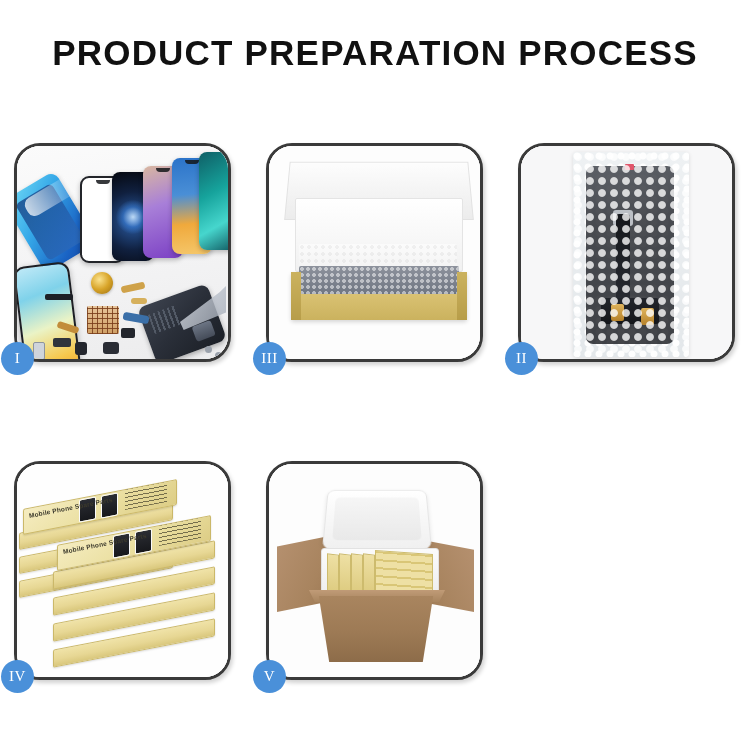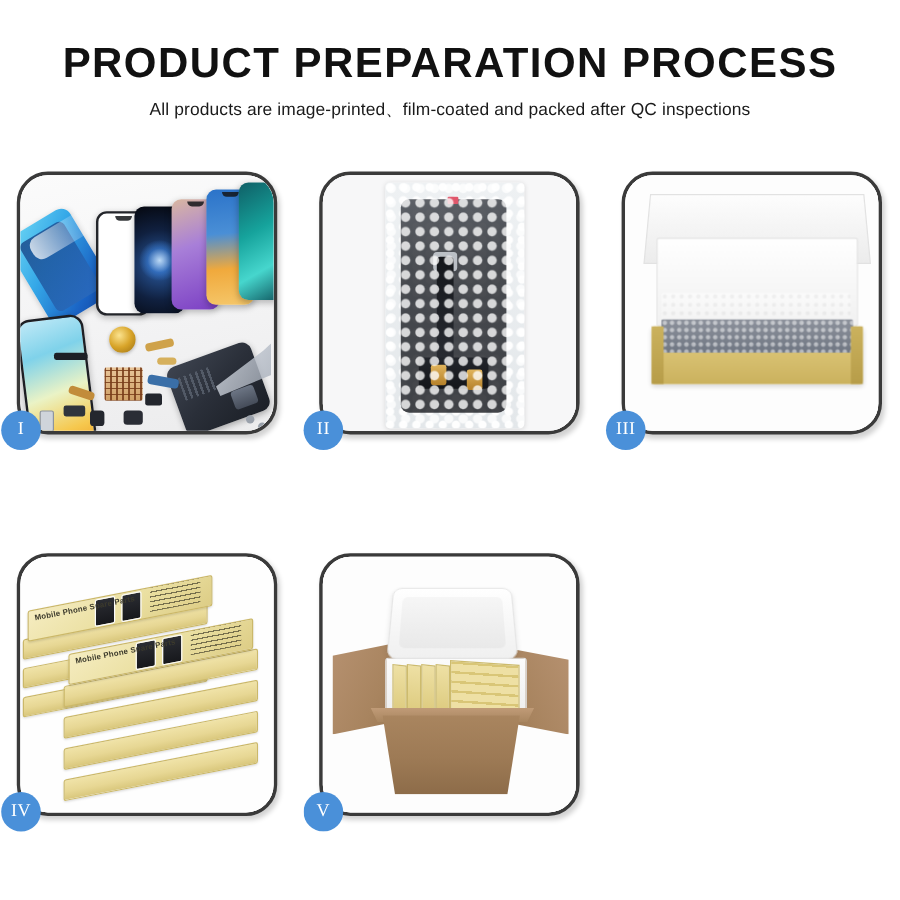--- a/index.html
+++ b/index.html
@@ -481,21 +481,20 @@
   .p6 .tab-a { left: 58px; top: 96px; width: 14px; height: 18px; }
   .p6 .tab-b { left: 60px; top: 166px; width: 14px; height: 16px; }
 </style>
 </head>
 <body>
 
 <div class="page">
 
   <div class="header">
     <div class="title">PRODUCT PREPARATION PROCESS</div>
-    <div class="subtitle">All products are image-printed、film-coated and packed after QC inspections</div>
   </div>
 
   <div class="grid">
 
     <div class="panel p1">
       <div class="panel-inner">
         <div class="stage">
           <div class="p1-bg"></div>
           <div class="film"></div>
           <div class="film-hi"></div>
@@ -525,53 +524,53 @@
           <div class="pt f8"></div>
           <div class="pt f9"></div>
           <div class="pt f10"></div>
           <div class="pt f11"></div>
           <div class="tweezer"></div>
         </div>
       </div>
       <div class="badge">I</div>
     </div>
 
+    <div class="panel p3">
+      <div class="panel-inner">
+        <div class="stage">
+          <div class="p3-bg"></div>
+          <div class="lid-back"></div>
+          <div class="lid-front"></div>
+          <div class="foam-white"></div>
+          <div class="tray"></div>
+          <div class="tray-inner"></div>
+          <div class="tray-lipL"></div>
+          <div class="tray-lipR"></div>
+        </div>
+      </div>
+      <div class="badge">III</div>
+    </div>
+
     <div class="panel p2">
       <div class="panel-inner">
         <div class="stage">
           <div class="p2-bg"></div>
           <div class="wrap">
             <div class="screen"></div>
             <div class="redmark"></div>
             <div class="connector"></div>
             <div class="flexcable"></div>
             <div class="chipstrip"></div>
             <div class="goldtab a"></div>
             <div class="goldtab b"></div>
             <div class="bubbles"></div>
           </div>
         </div>
       </div>
       <div class="badge">II</div>
-    </div>
-
-    <div class="panel p3">
-      <div class="panel-inner">
-        <div class="stage">
-          <div class="p3-bg"></div>
-          <div class="lid-back"></div>
-          <div class="lid-front"></div>
-          <div class="foam-white"></div>
-          <div class="tray"></div>
-          <div class="tray-inner"></div>
-          <div class="tray-lipL"></div>
-          <div class="tray-lipR"></div>
-        </div>
-      </div>
-      <div class="badge">III</div>
     </div>
 
     <div class="panel p4">
       <div class="panel-inner">
         <div class="stage">
           <div class="p4-bg"></div>
           <div class="stack">
             <div class="bx bx-l3"></div>
             <div class="bx bx-l2"></div>
             <div class="bx bx-l1"></div>

